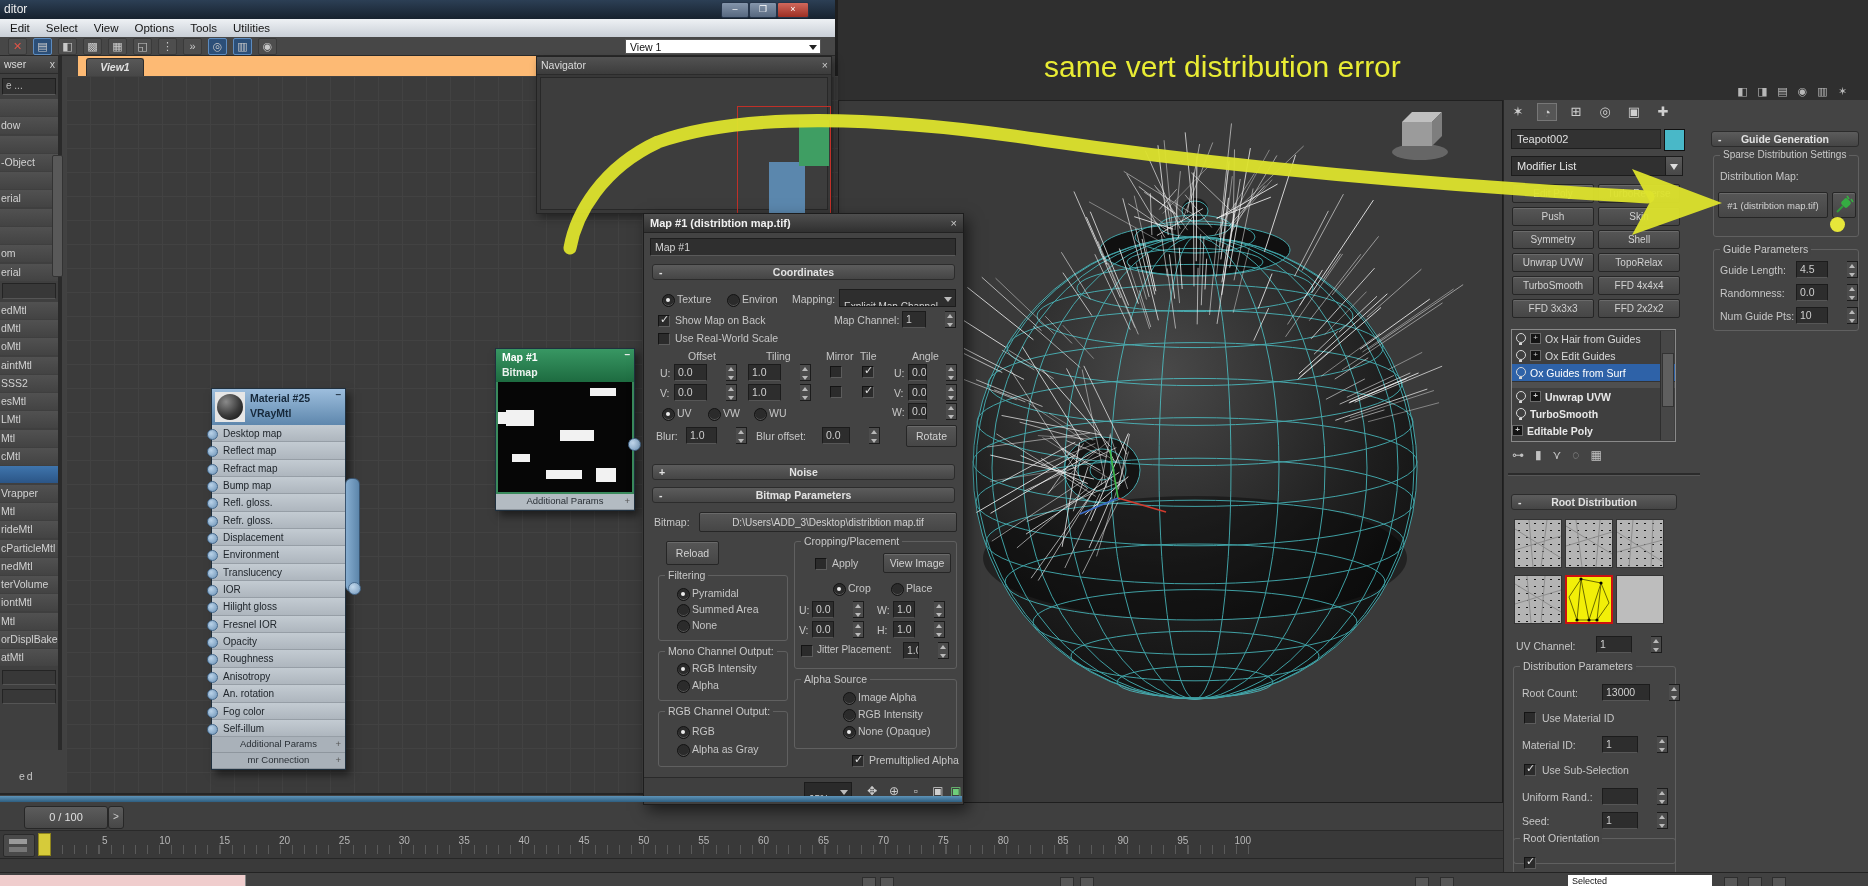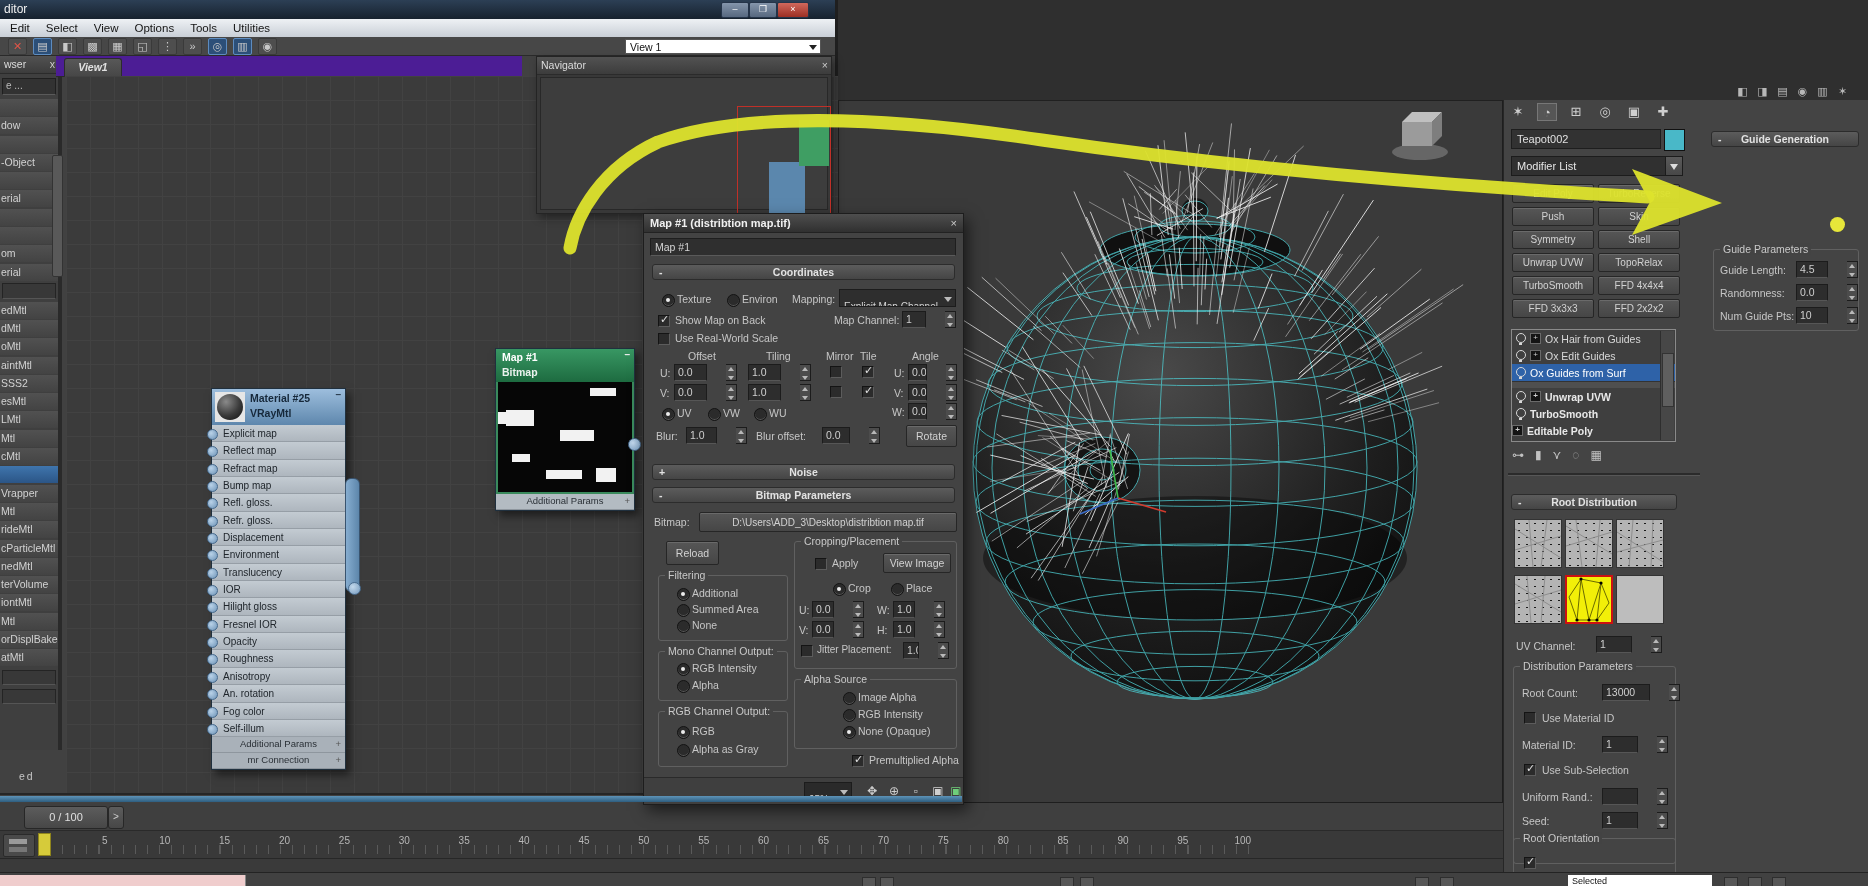--- a/index.html
+++ b/index.html
@@ -58,21 +58,21 @@
     color:#bbb;font-size:10px;line-height:14px;padding-left:3px;}
   .brow{height:17px;margin-bottom:1.3px;background:linear-gradient(#515151,#434343);
     font-size:10.5px;color:#d2d2d2;line-height:16px;padding-left:1px;white-space:nowrap;overflow:hidden;}
   .brow.sel{background:linear-gradient(#3f75ad,#2b5586);}
   .sunk{background:#383838;border:1px solid #242424;border-bottom-color:#555;}
   #bscroll{position:absolute;left:52px;top:155px;width:9px;height:120px;background:#595959;border:1px solid #333;border-radius:2px;}
   
   #canvas{left:66px;top:76px;width:772px;height:719px;background-color:#3b3b3b;
     background-image:linear-gradient(#424242 1px,transparent 1px),linear-gradient(90deg,#424242 1px,transparent 1px);
     background-size:24px 24px;overflow:visible;}
-  #viewtab{left:56px;top:56px;width:466px;height:20px;background:#4c1d95;border-bottom:1px solid #2a2a2a;}
+  #viewtab{left:78px;top:56px;width:466px;height:20px;background:#fdba74;border-bottom:1px solid #2a2a2a;}
   #viewtab .tab{position:absolute;left:8px;top:2px;width:56px;height:18px;background:linear-gradient(#585858,#464646);
     border:1px solid #2c2c2c;border-bottom:none;border-radius:3px 3px 0 0;color:#e0e0e0;
     font-size:10.5px;font-style:italic;font-weight:bold;text-align:center;line-height:17px;}
   
   .node{position:absolute;box-shadow:4px 5px 8px rgba(0,0,0,.5);border:1px solid #20303e;}
   #matnode{left:145px;top:312px;width:133px;}
   #matnode .nhead{height:36px;background:linear-gradient(#9dbedd,#5e87ad);position:relative;}
   #matnode .thumb{position:absolute;left:3px;top:3px;width:30px;height:30px;background:#e6e6e6;}
   #matnode .thumb::after{content:"";position:absolute;left:2px;top:2px;width:26px;height:26px;border-radius:50%;
     background:radial-gradient(circle at 35% 30%,#8a8a8a,#3a3a3a 55%,#0e0e0e);}
@@ -591,20 +591,35 @@
       </div>
     </div>
     <div class="grp" style="left:9px;top:738px;width:163px;height:40px;">
       <span class="gt">Root Orientation</span>
       <span class="cb on" style="left:10px;top:18px;"></span>
     </div>
 
     <div class="roll" style="left:207px;top:31px;width:148px;">
       <span class="pm">-</span><span>Guide Generation</span>
     </div>
+    <div class="grp" style="left:209px;top:55px;width:146px;height:82px;">
+      <span class="gt" style="font-size:10px;">Sparse Distribution Settings</span>
+      <div class="lb ab" style="left:6px;top:14px;">Distribution Map:</div>
+      <div class="btn" style="left:4px;top:36px;width:110px;height:26px;line-height:25px;font-size:9.5px;">#1 (distribtion map.tif)</div>
+      <div class="btn" style="left:118px;top:36px;width:24px;height:26px;">
+        <svg width="20" height="20" style="margin-top:2px;">
+            <g>
+              <line x1="3" y1="17" x2="9" y2="11" stroke="#2f9c3a" stroke-width="2"></line>
+              <rect x="8" y="4" width="8" height="8" rx="2" fill="#35ad42" transform="rotate(45 12 8)"></rect>
+              <line x1="13" y1="1" x2="15" y2="4" stroke="#35ad42" stroke-width="1.6"></line>
+              <line x1="17" y1="4" x2="19" y2="7" stroke="#35ad42" stroke-width="1.6"></line>
+            </g>
+          </svg>
+      </div>
+    </div>
     <div class="grp" style="left:209px;top:149px;width:146px;height:82px;">
       <span class="gt">Guide Parameters</span>
       <div class="lb ab" style="left:6px;top:14px;">Guide Length:</div>
       <div class="spin" style="left:82px;top:11px;width:62px;">
         <div class="fld">4.5</div>
           <div class="arr">
             <div class="up"></div>
             <div class="dn"></div>
           </div>
       </div>
@@ -713,21 +728,21 @@
 
       <div class="node" id="matnode">
         <div class="nhead">
           <span class="thumb"></span>
           <span class="t1">Material #25</span>
           <span class="t2">VRayMtl</span>
           <span class="nmin">–</span>
         </div>
         <div>
 
-        <div class="slot"><span class="sock"></span><span>Explicit map</span></div>
+        <div class="slot"><span class="sock"></span><span>Desktop map</span></div>
             <div class="slot"><span class="sock"></span><span>Reflect map</span></div>
             <div class="slot"><span class="sock"></span><span>Refract map</span></div>
             <div class="slot"><span class="sock"></span><span>Bump map</span></div>
             <div class="slot"><span class="sock"></span><span>Refl. gloss.</span></div>
             <div class="slot"><span class="sock"></span><span>Refr. gloss.</span></div>
             <div class="slot"><span class="sock"></span><span>Displacement</span></div>
             <div class="slot"><span class="sock"></span><span>Environment</span></div>
             <div class="slot"><span class="sock"></span><span>Translucency</span></div>
             <div class="slot"><span class="sock"></span><span>IOR</span></div>
             <div class="slot"><span class="sock"></span><span>Hilight gloss</span></div>
@@ -909,21 +924,21 @@
     <div class="roll" style="left:8px;top:273px;width:303px;">
       <span class="pm">-</span><span>Bitmap Parameters</span>
     </div>
     <div class="lb ab" style="left:10px;top:302px;">Bitmap:</div>
     <div class="btn" style="left:55px;top:298px;width:258px;height:20px;line-height:19px;font-size:10px;">D:\Users\ADD_3\Desktop\distribtion map.tif</div>
     <div class="btn" style="left:22px;top:327px;width:53px;height:24px;line-height:23px;">Reload</div>
 
     <div class="grp" style="left:14px;top:361px;width:130px;height:66px;">
       <span class="gt">Filtering</span>
       <span class="rd on" style="left:18px;top:12px;"></span>
-      <div class="lb ab" style="left:33px;top:11px;">Additional</div>
+      <div class="lb ab" style="left:33px;top:11px;">Pyramidal</div>
       <span class="rd" style="left:18px;top:28px;"></span>
       <div class="lb ab" style="left:33px;top:27px;">Summed Area</div>
       <span class="rd" style="left:18px;top:44px;"></span>
       <div class="lb ab" style="left:33px;top:43px;">None</div>
     </div>
     <div class="grp" style="left:14px;top:437px;width:130px;height:50px;">
       <span class="gt">Mono Channel Output:</span>
       <span class="rd on" style="left:18px;top:11px;"></span>
       <div class="lb ab" style="left:33px;top:10px;">RGB Intensity</div>
       <span class="rd" style="left:18px;top:28px;"></span>
@@ -1055,15 +1070,16 @@
     <div id="selfield">Selected</div>
     <span class="stub" style="left:1724px;"></span>
     <span class="stub" style="left:1748px;"></span>
     <span class="stub" style="left:1772px;"></span>
   </div>
 
   <svg id="anno" class="ab" width="1868" height="886" viewBox="0 0 1868 886">
     <path d="M 570 248 C 576 214 602 168 658 142 C 742 112 882 116 1042 140 C 1262 172 1482 188 1648 197" fill="none" stroke="#dde32c" stroke-width="13" stroke-linecap="round" opacity="0.95"></path>
     <polygon points="1722,203 1632,169 1650,202 1632,235" fill="#dde32c" opacity="0.95"></polygon>
   </svg>
+  <div id="annotext" class="ab">same vert distribution error</div>
   <div id="ydot" class="ab"></div>
 
 </div>
 
 </body></html>

